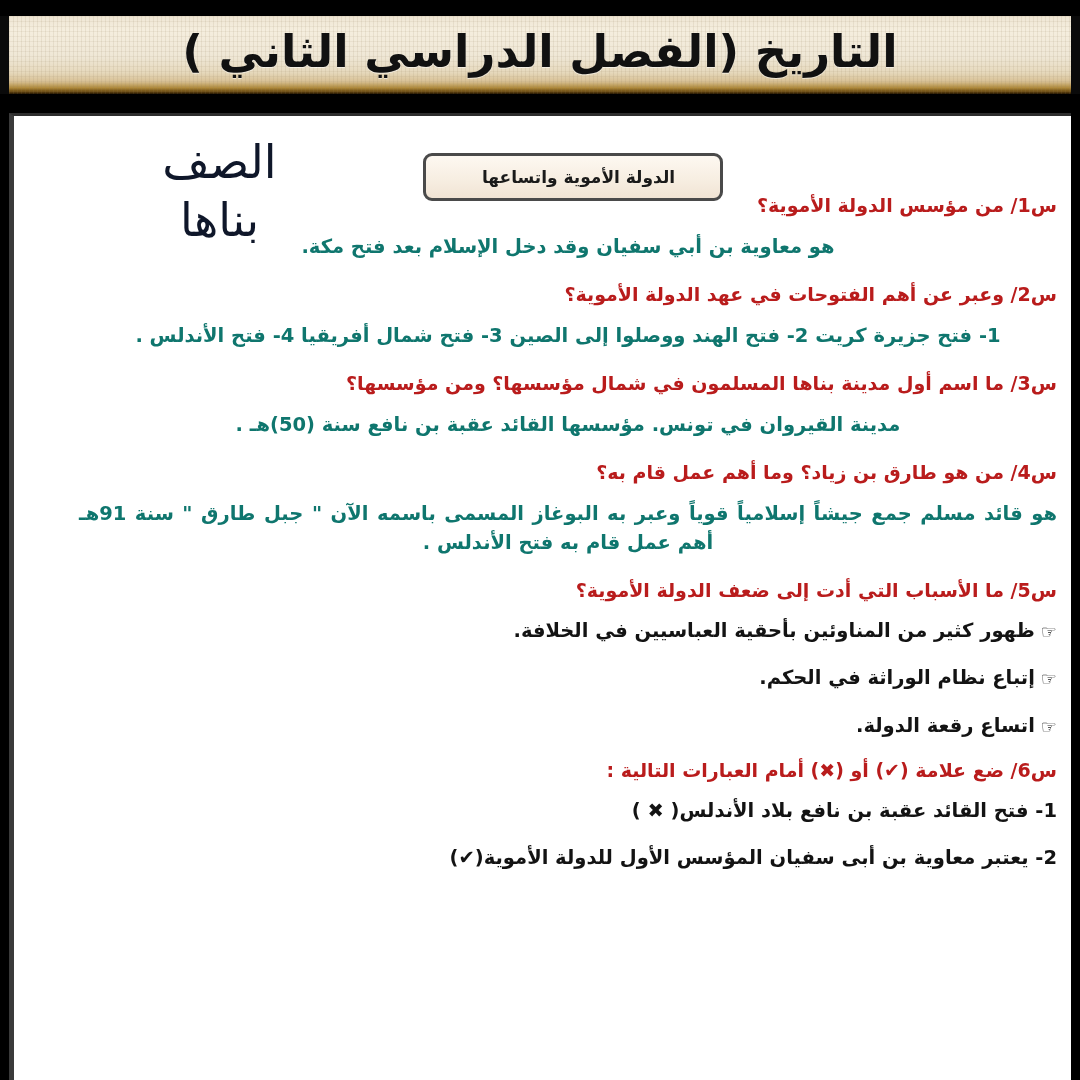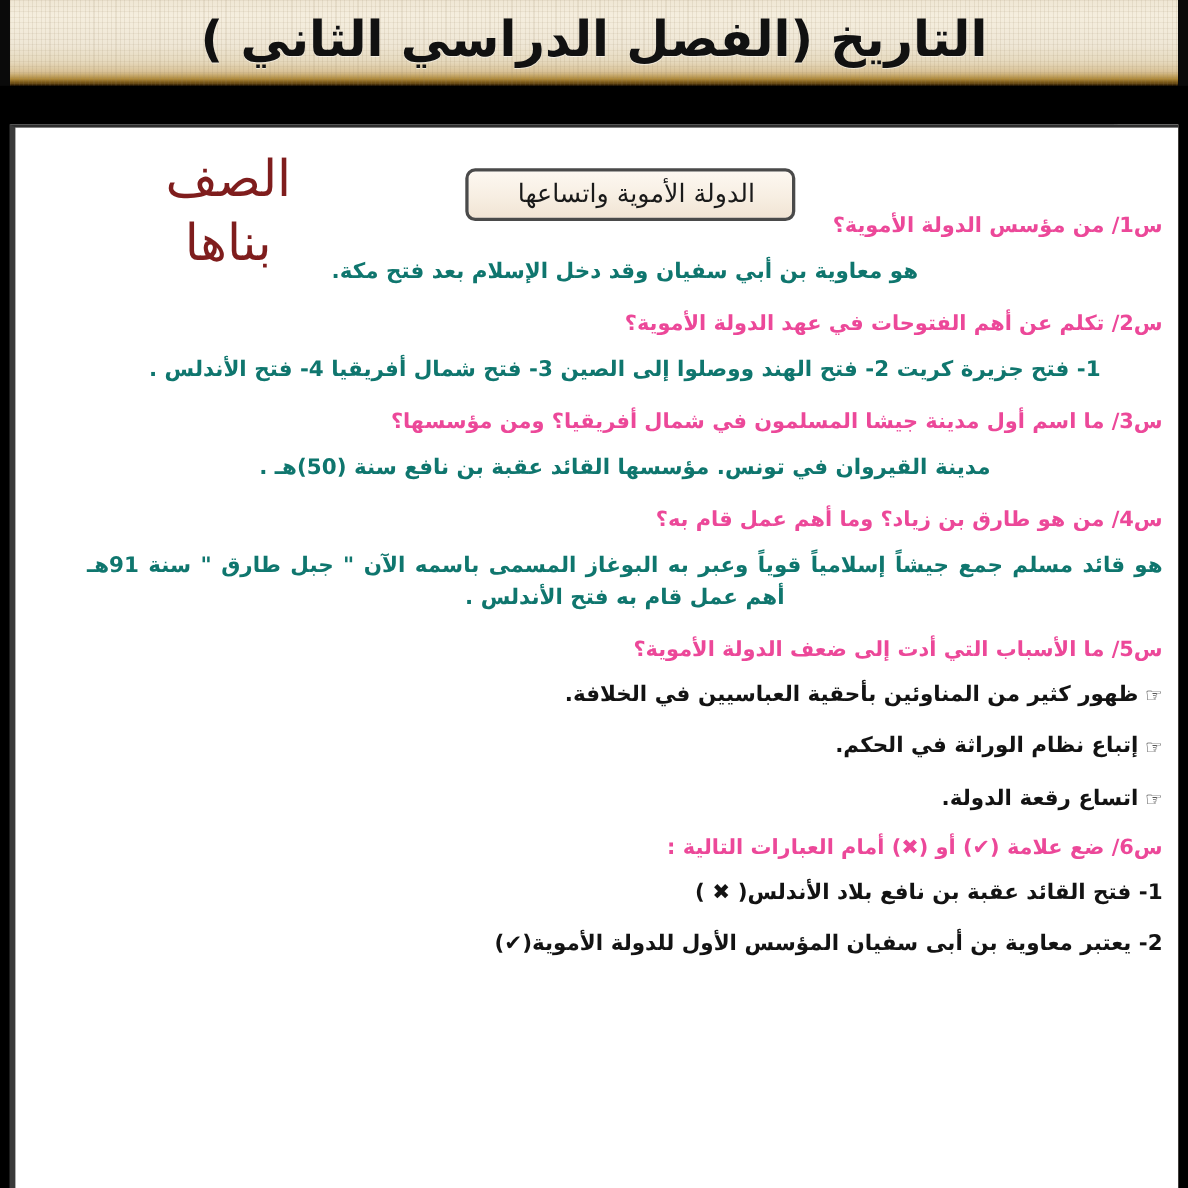--- a/index.html
+++ b/index.html
@@ -19,21 +19,21 @@
     position: relative;
     width: 1080px;
     height: 1080px;
     background: #000000;
     overflow: hidden;
   }
 
   
   .banner {
     position: absolute;
-    top: 0;
+    top: 16px;
     left: 0;
     width: 1080px;
     height: 78px;
     background:
       linear-gradient(to bottom,
         #efe6d4 0%,
         #f5eede 18%,
         #efe7d6 52%,
         #e6d9bd 72%,
         #d8c195 84%,
@@ -113,28 +113,28 @@
     width: 1004px;
     height: 100%;
     padding: 0;
     box-sizing: border-box;
   }
 
   
   .grade-label {
     position: absolute;
     top: 18px;
-    left: 18px;
+    left: 30px;
     width: 245px;
     text-align: center;
     font-family: "DejaVu Sans", "Liberation Sans", sans-serif;
     font-size: 46px;
     font-weight: normal;
     line-height: 1.25;
-    color: #7f1d1d;
+    color: #0f172a;
     direction: rtl;
   }
   .grade-label span { display: block; }
 
   
   .topic-box {
     position: absolute;
     top: 37px;
     right: 348px;
     width: 300px;
@@ -142,22 +142,22 @@
     box-sizing: border-box;
     background: linear-gradient(to bottom, #fdf8f1 0%, #f7eee2 55%, #f1e4d4 100%);
     border: 3px solid #4a4a4a;
     border-radius: 9px;
     display: flex;
     align-items: center;
     justify-content: center;
   }
   .topic-box-text {
     font-family: "DejaVu Sans", "Liberation Sans", sans-serif;
-    font-weight: normal;
-    font-size: 23px;
+    font-weight: bold;
+    font-size: 17px;
     color: #1a1a1a;
     white-space: nowrap;
     margin-left: 11px;
   }
 
   
   .qa-body {
     position: absolute;
     top: 78px;
     right: 0;
@@ -165,21 +165,21 @@
     padding: 0 14px 0 12px;
     box-sizing: border-box;
     direction: rtl;
   }
 
   .q-line {
     font-family: "DejaVu Sans", "Liberation Sans", sans-serif;
     font-weight: bold;
     font-size: 19px;
     line-height: 1.25;
-    color: #ec4899;
+    color: #b91c1c;
     text-align: right;
     margin: 0 0 14px 0;
     white-space: nowrap;
   }
 
   .a-line {
     font-family: "DejaVu Sans", "Liberation Sans", sans-serif;
     font-weight: bold;
     font-size: 19.5px;
     line-height: 1.5;
@@ -246,24 +246,24 @@
 
       <div class="topic-box">
         <div class="topic-box-text">الدولة الأموية واتساعها</div>
       </div>
 
       <div class="qa-body">
 
         <div class="q-line">س1/ من مؤسس الدولة الأموية؟</div>
         <div class="a-line nowrap">هو معاوية بن أبي سفيان وقد دخل الإسلام بعد فتح مكة.</div>
 
-        <div class="q-line mt-q2">س2/ تكلم عن أهم الفتوحات في عهد الدولة الأموية؟</div>
+        <div class="q-line mt-q2">س2/ وعبر عن أهم الفتوحات في عهد الدولة الأموية؟</div>
         <div class="a-line nowrap">1- فتح جزيرة كريت 2- فتح الهند ووصلوا إلى الصين 3- فتح شمال أفريقيا 4- فتح الأندلس .</div>
 
-        <div class="q-line mt-q3">س3/ ما اسم أول مدينة جيشا المسلمون في شمال أفريقيا؟ ومن مؤسسها؟</div>
+        <div class="q-line mt-q3">س3/ ما اسم أول مدينة بناها المسلمون في شمال مؤسسها؟ ومن مؤسسها؟</div>
         <div class="a-line nowrap">مدينة القيروان في تونس. مؤسسها القائد عقبة بن نافع سنة (50)هـ .</div>
 
         <div class="q-line">س4/ من هو طارق بن زياد؟ وما أهم عمل قام به؟</div>
         <div class="a-line wrap">هو قائد مسلم جمع جيشاً إسلامياً قوياً وعبر به البوغاز المسمى باسمه الآن " جبل طارق " سنة 91هـ أهم عمل قام به فتح الأندلس .</div>
 
         <div class="q-line mt-q5">س5/ ما الأسباب التي أدت إلى ضعف الدولة الأموية؟</div>
 
         <div class="bullet-line">
           <span class="bullet-mark">☞</span><span>ظهور كثير من المناوئين بأحقية العباسيين في الخلافة.</span>
         </div>

